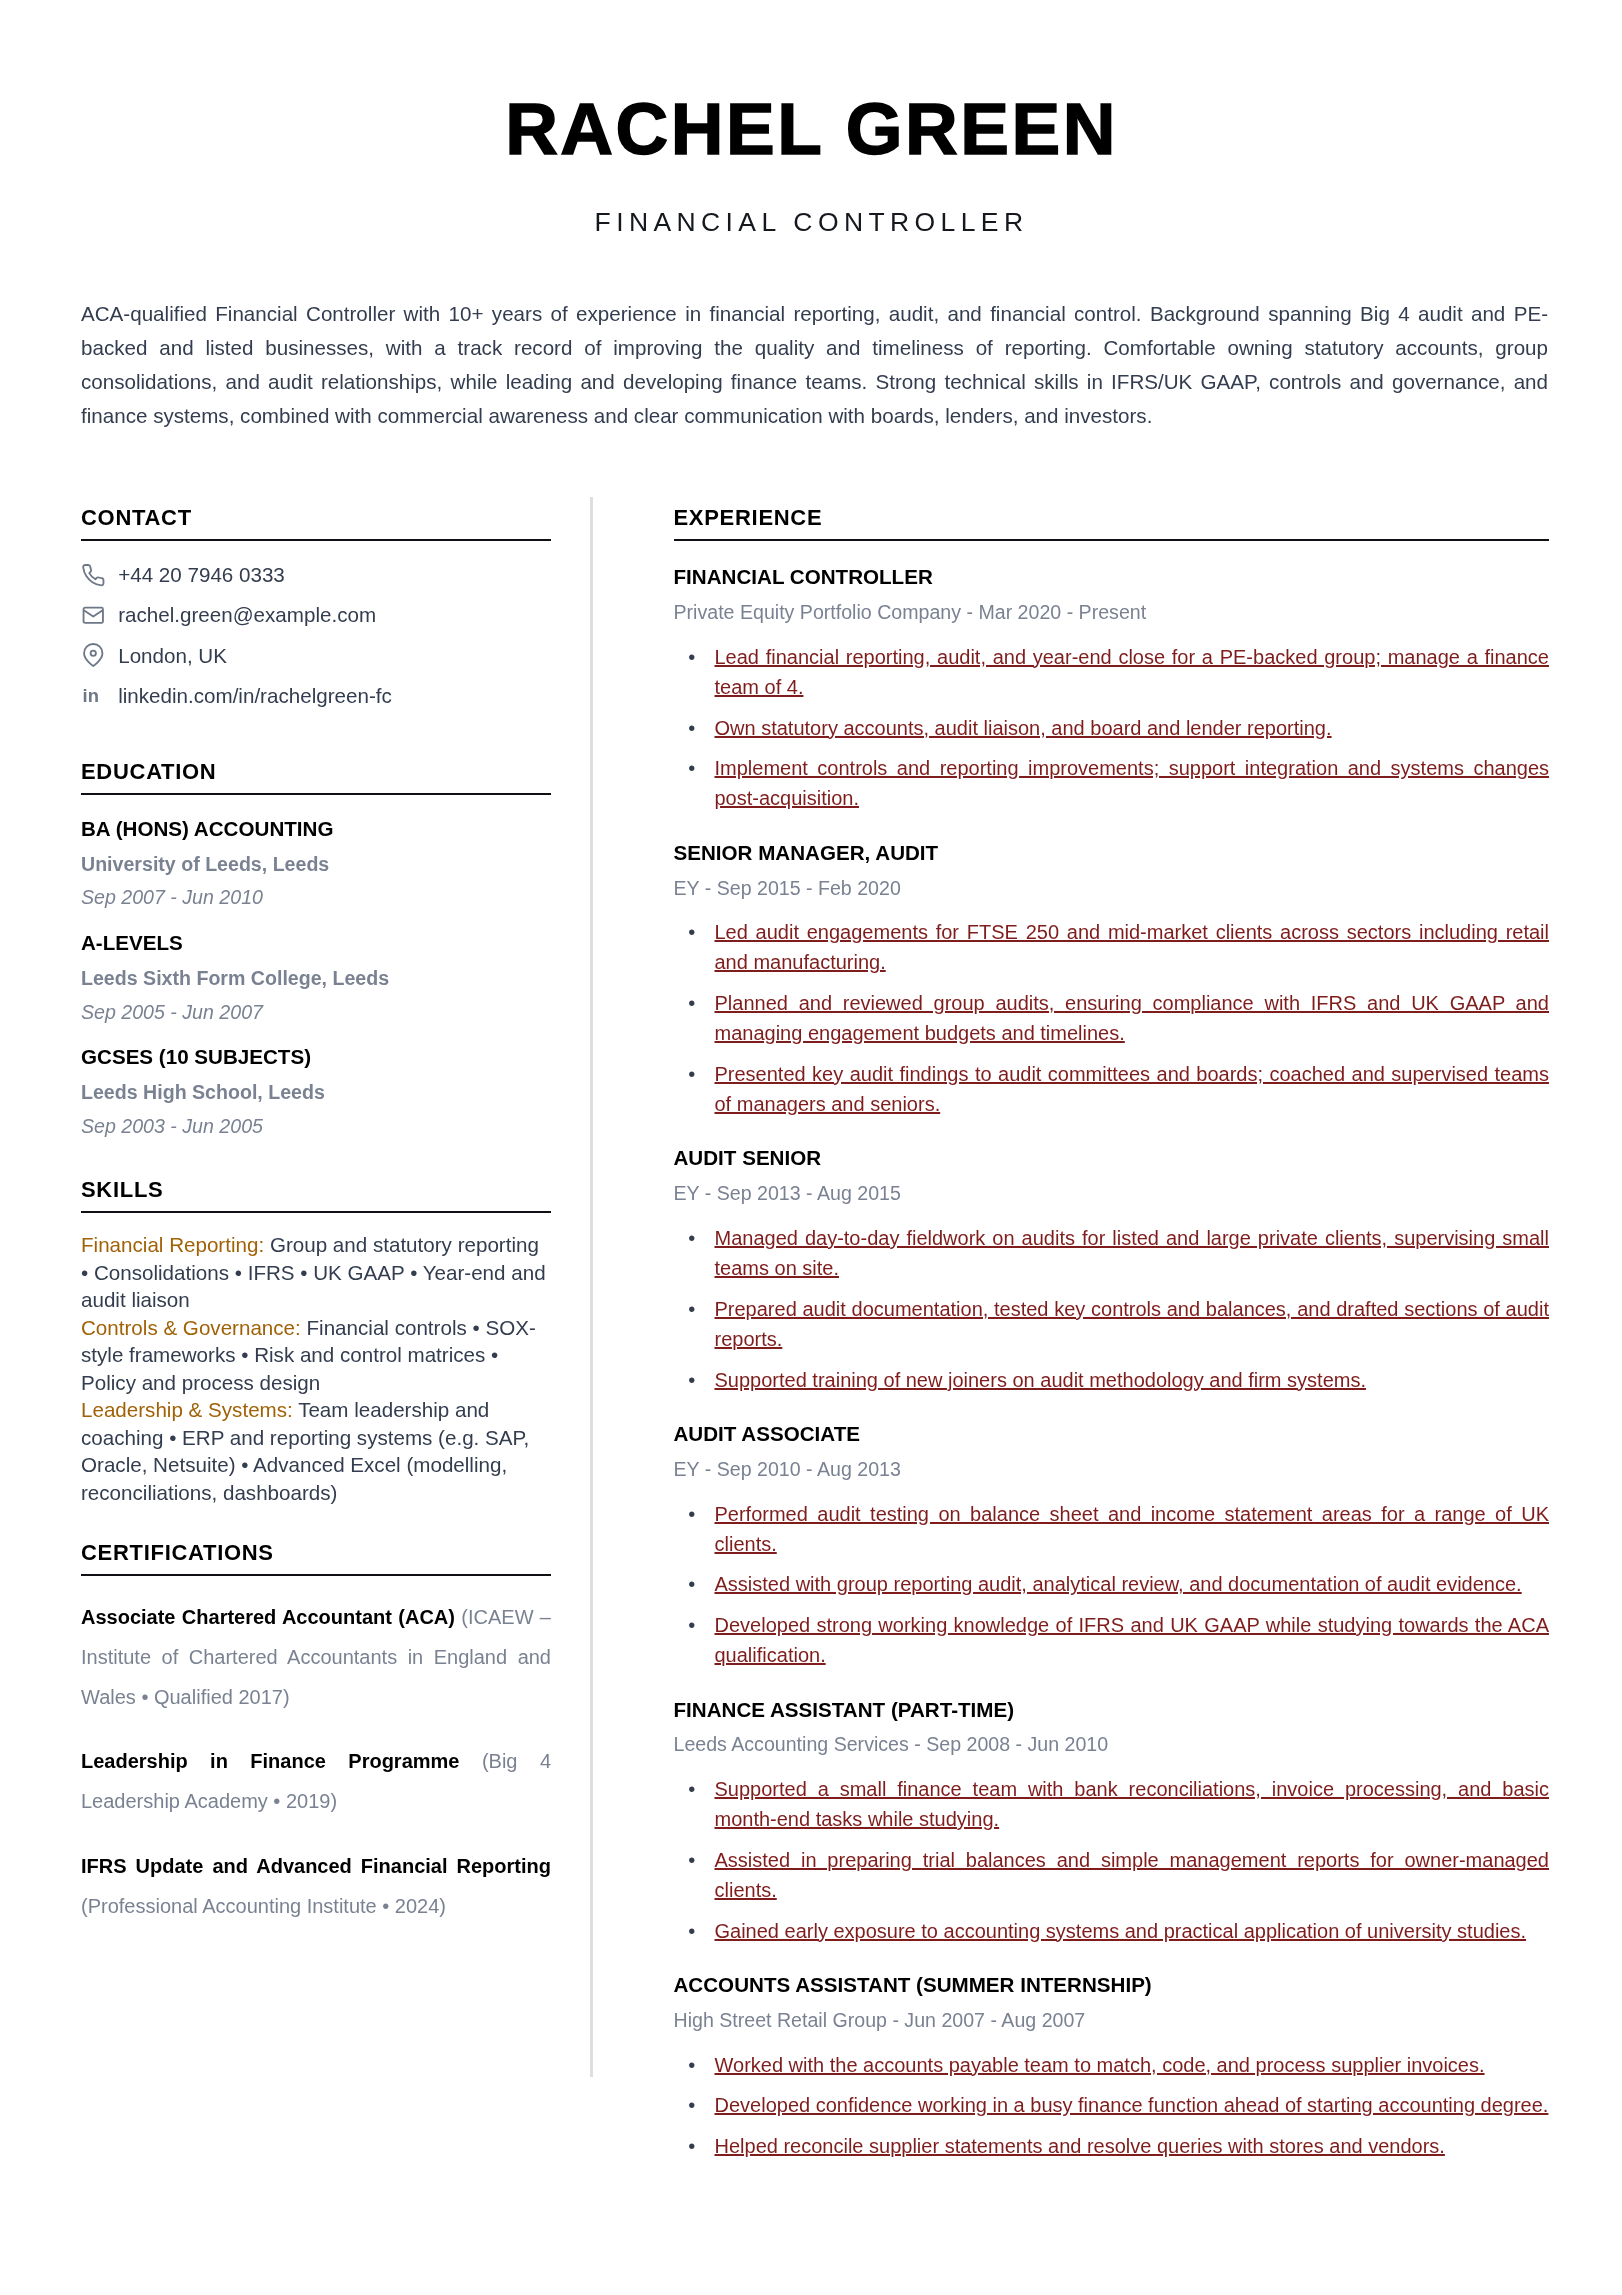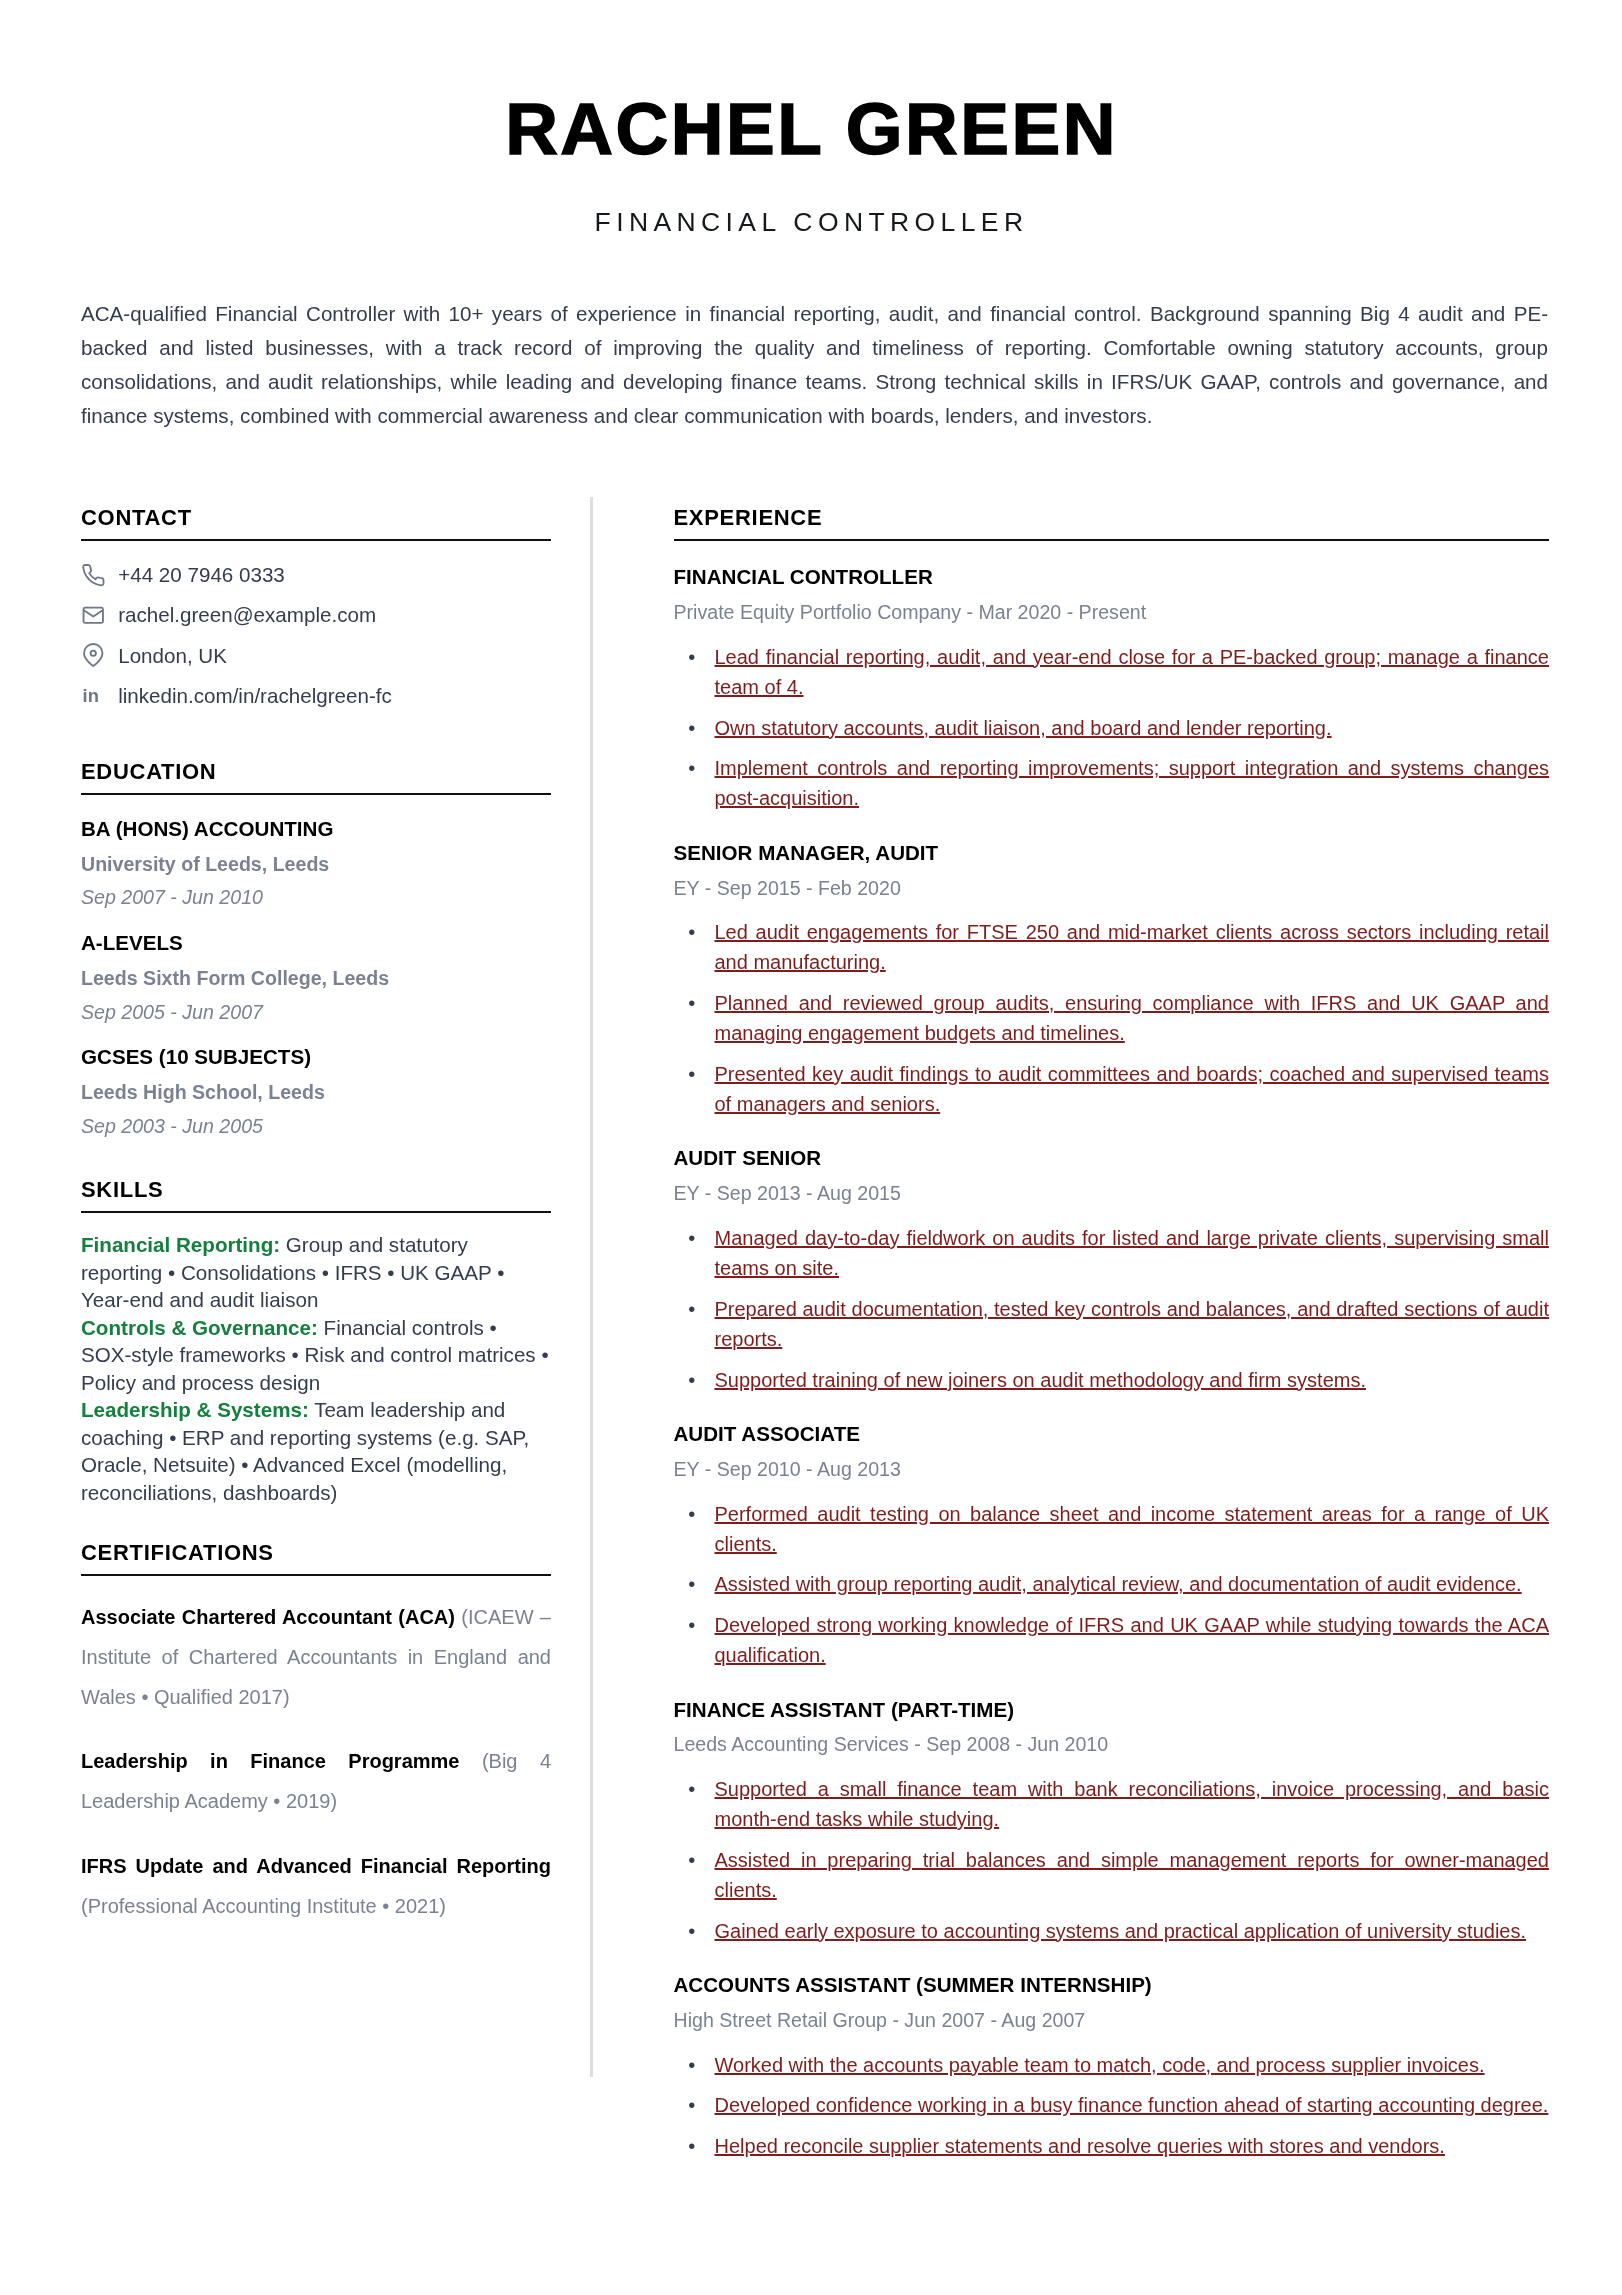--- a/index.html
+++ b/index.html
@@ -39,21 +39,21 @@
   .c-icon svg { width:24.5px; height:24.5px; display:block; }
 
   .edu-list { margin-top:21.6px; }
   .edu + .edu { margin-top:21.6px; }
   .edu-degree { font-size:20.6px; font-weight:bold; color:#000; }
   .edu-school { margin-top:11.8px; font-size:19.6px; color:#7a8292;font-weight:bold; }
   .edu-dates { margin-top:10.8px; font-size:19.6px; color:#7a8292; font-style:italic; }
 
   .skills-body { margin-top:18.6px; font-size:20.6px; line-height:27.5px; color:#333d4f; }
   .skills-body p { margin:0; }
-  .skill-label { font-weight:bold; color:#15803d; }
+  .skill-label { font-weight:normal; color:#a16207; }
 
   .cert-list { margin-top:20.6px; }
   .cert { font-size:20px; line-height:40px; text-align:justify; }
   .cert + .cert { margin-top:24.5px; }
   .cert-title { font-weight:bold; color:#000; }
   .cert-detail { color:#7a8292; }
 
   .jobs { margin-top:24.5px; }
   .job + .job { margin-top:27.5px; }
   .job-title { font-size:20.6px; font-weight:bold; color:#000; }
@@ -153,21 +153,21 @@
       </section>
 
       <section class="sec-cert">
         <h2 class="sec-h">CERTIFICATIONS</h2>
         <div class="cert-list">
           <p class="cert"><span class="cert-title">Associate Chartered Accountant (ACA)</span>
             <span class="cert-detail">(ICAEW – Institute of Chartered Accountants in England and Wales • Qualified 2017)</span></p>
           <p class="cert"><span class="cert-title">Leadership in Finance Programme</span>
             <span class="cert-detail">(Big 4 Leadership Academy • 2019)</span></p>
           <p class="cert"><span class="cert-title">IFRS Update and Advanced Financial Reporting</span>
-            <span class="cert-detail">(Professional Accounting Institute • 2021)</span></p>
+            <span class="cert-detail">(Professional Accounting Institute • 2024)</span></p>
         </div>
       </section>
 
     </div>
 
     <div class="col-divider"></div>
 
     <div class="right-col">
       <section>
         <h2 class="sec-h">EXPERIENCE</h2>

